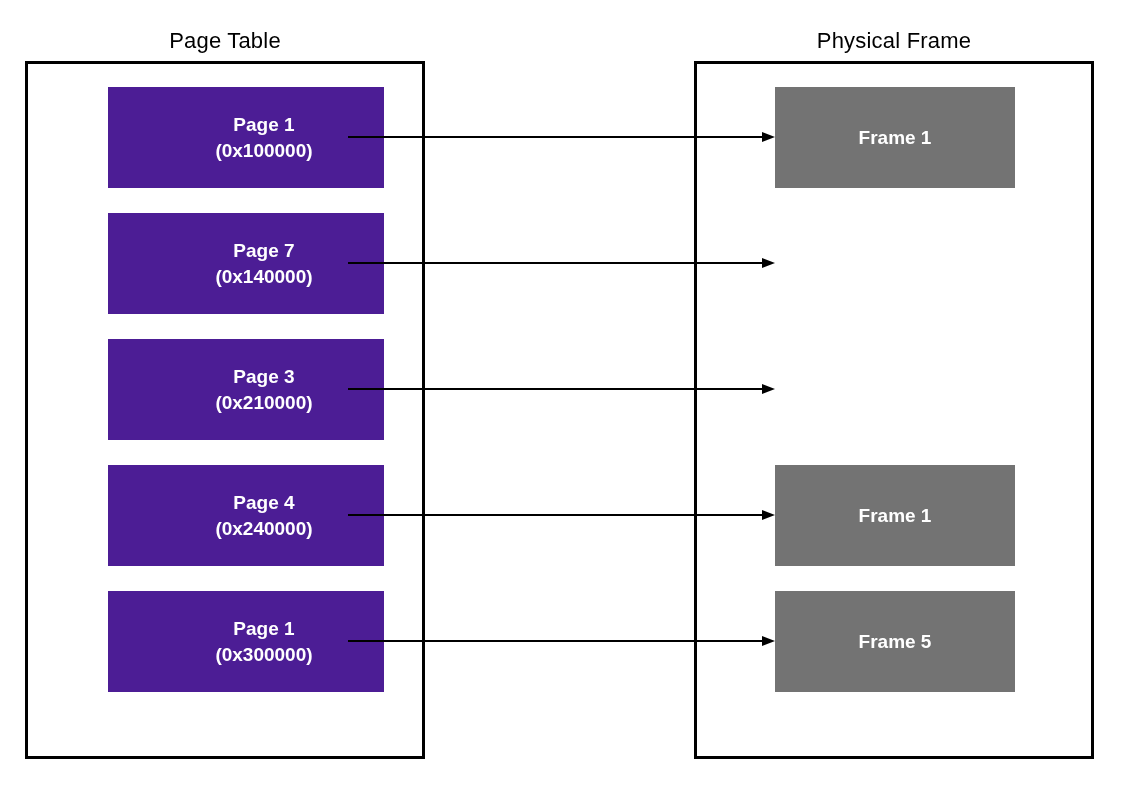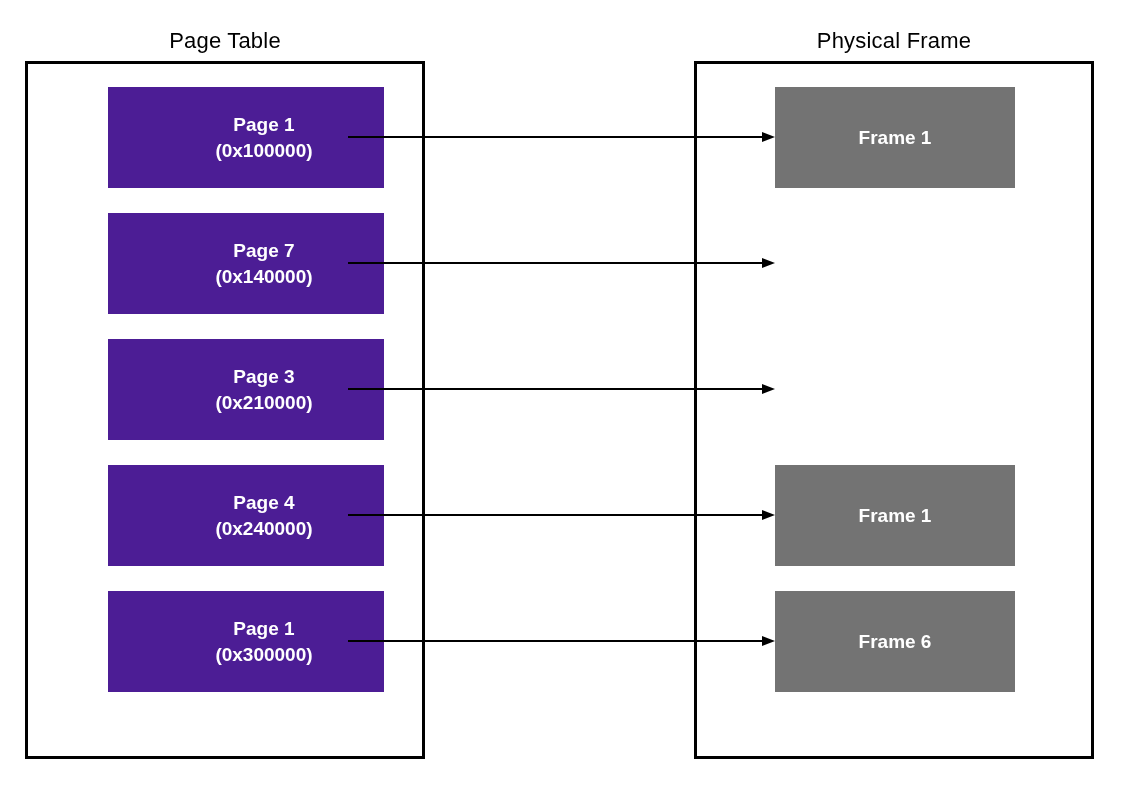--- a/index.html
+++ b/index.html
@@ -129,21 +129,21 @@
     <div>(0x300000)</div>
   </div>
 
   <div class="node-box frame-box row-1">
     <div>Frame 1</div>
   </div>
   <div class="node-box frame-box row-4">
     <div>Frame 1</div>
   </div>
   <div class="node-box frame-box row-5">
-    <div>Frame 6</div>
+    <div>Frame 5</div>
   </div>
 
   <div class="arrow arrow-row-1">
     <div class="arrow-line"></div>
     <div class="arrow-head"></div>
   </div>
   <div class="arrow arrow-row-2">
     <div class="arrow-line"></div>
     <div class="arrow-head"></div>
   </div>

